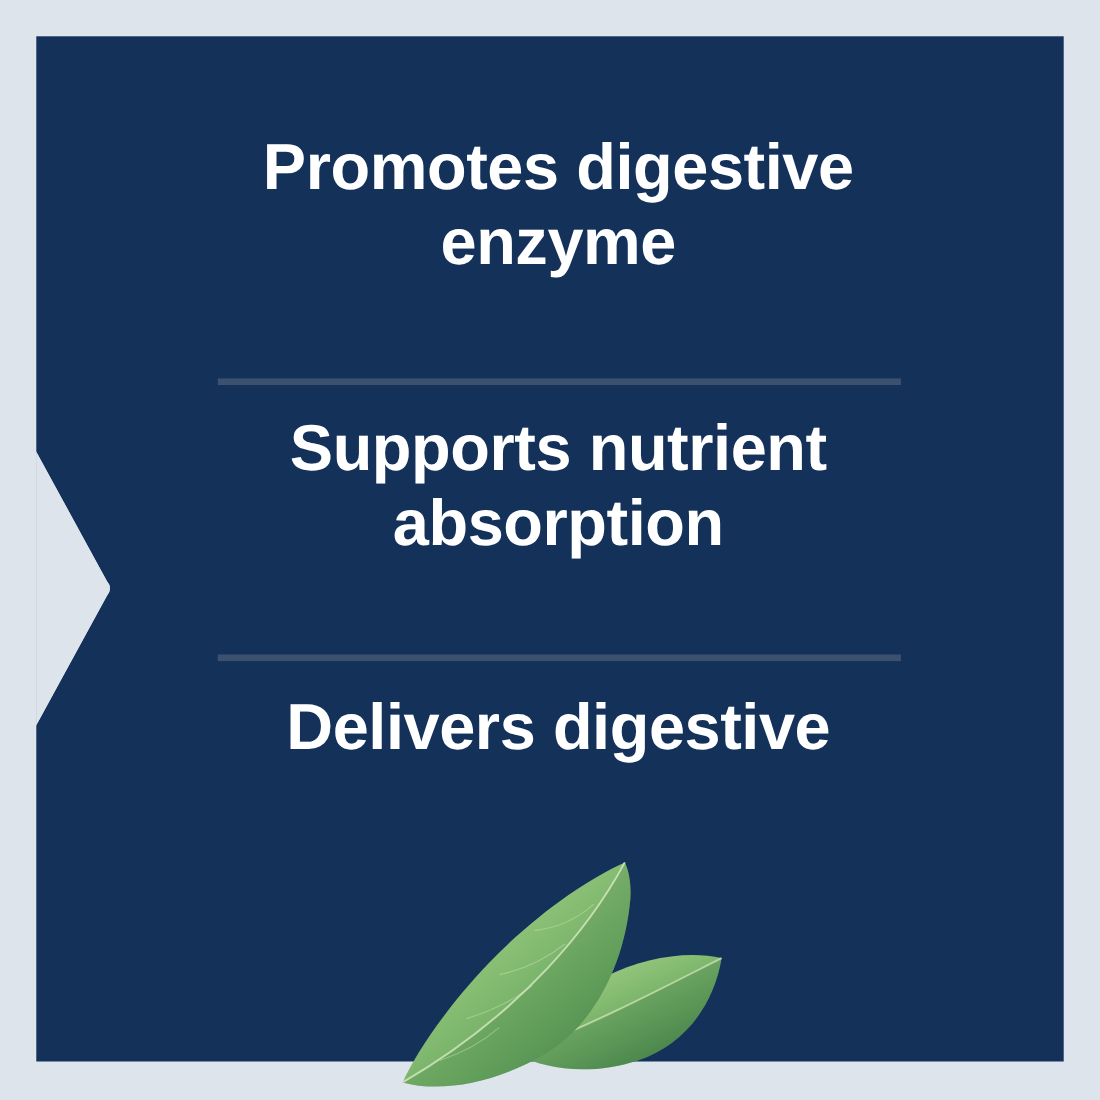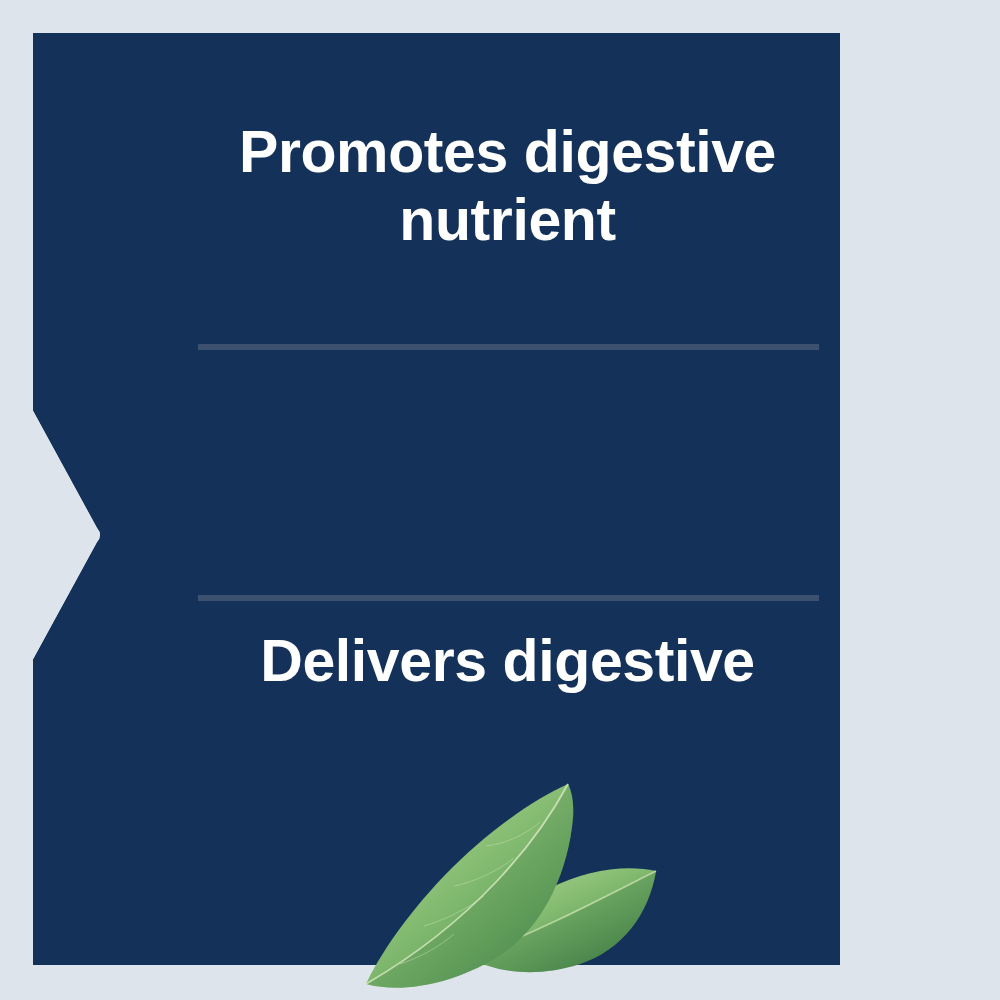--- a/index.html
+++ b/index.html
@@ -10,21 +10,21 @@
   body {
     width: 1000px;
     height: 1000px;
     overflow: hidden;
     font-family: "Liberation Sans", sans-serif;
     background: #dee4ec;
   }
 
   #stage {
     position: relative;
-    width: 840px;
+    width: 1000px;
     height: 1000px;
     background: #dee4ec;
     overflow: hidden;
   }
 
   
   #panel {
     position: absolute;
     left: 33px;
     top: 33px;
@@ -105,23 +105,27 @@
       <svg width="80" height="344" viewBox="0 0 80 344" xmlns="http://www.w3.org/2000/svg">
         <path d="M 0 0 L 0 44 L 66 165 Q 72 172 66 179 L 0 300 L 0 344 L -4 344 L -4 0 Z" fill="#dee4ec"></path>
         <path d="M 0 0 L 0 44 L 66 165 Q 72 172 66 179 L 0 300 L 0 344 L -40 344 L -40 0 Z" fill="#dee4ec"></path>
       </svg>
     </div>
 
     <div id="benefits" style="left:132px; top:0;">
 
       <div class="benefit" id="benefit-0" style="color: rgb(255, 255, 255);">
         <span class="line">Promotes digestive</span>
-        <span class="line">nutrient</span>
+        <span class="line">enzyme</span>
       </div>
 
+      <div class="benefit" id="benefit-1" style="color: rgb(255, 255, 255);">
+        <span class="line">Supports nutrient</span>
+        <span class="line">absorption</span>
+      </div>
 
       <div class="benefit" id="benefit-2" style="color: rgb(255, 255, 255); text-align: center;">
         <span class="line">Delivers digestive</span>
       </div>
 
     </div>
 
     <div class="divider" id="divider-0" style="background: rgb(60, 80, 112);"></div>
     <div class="divider" id="divider-1" style="background: rgb(60, 80, 112);"></div>
 

